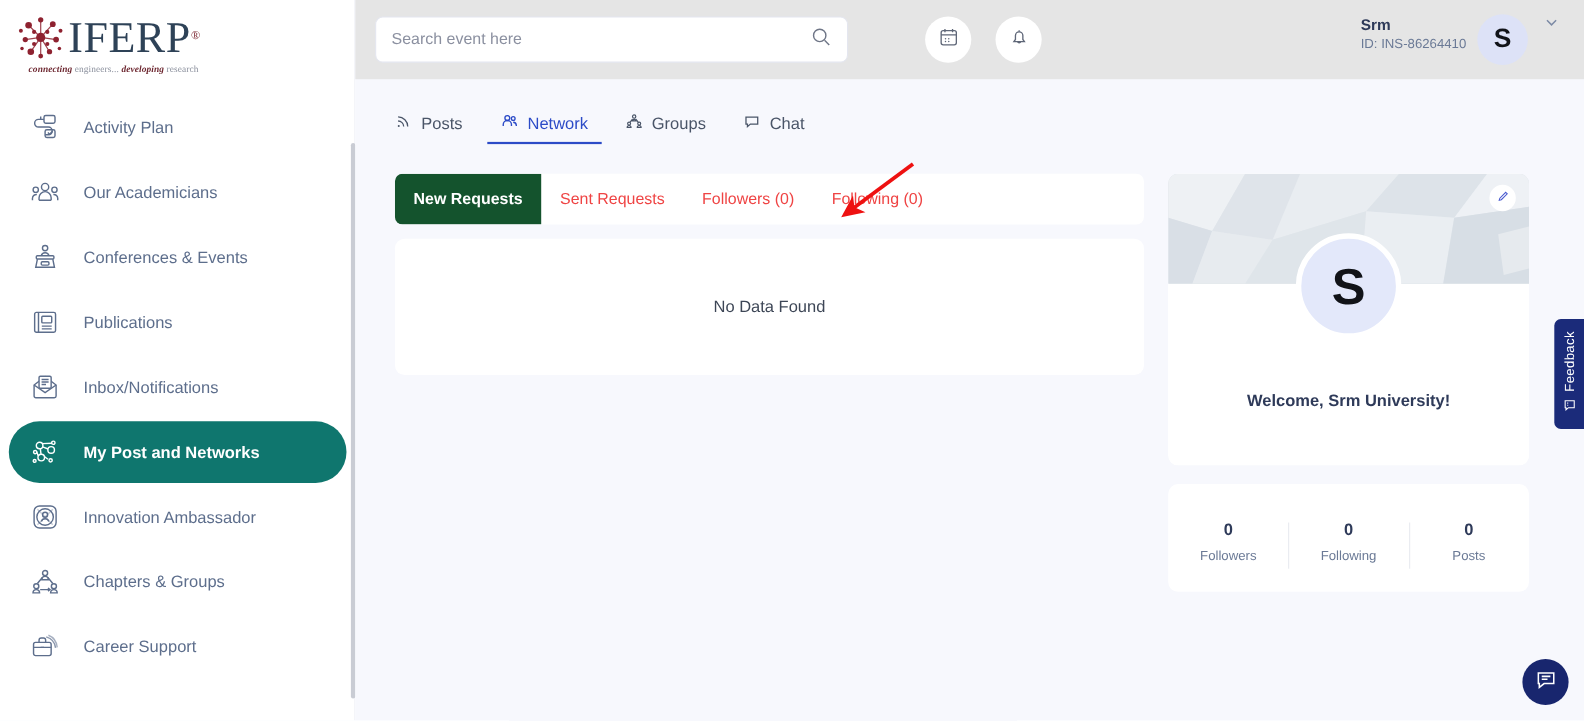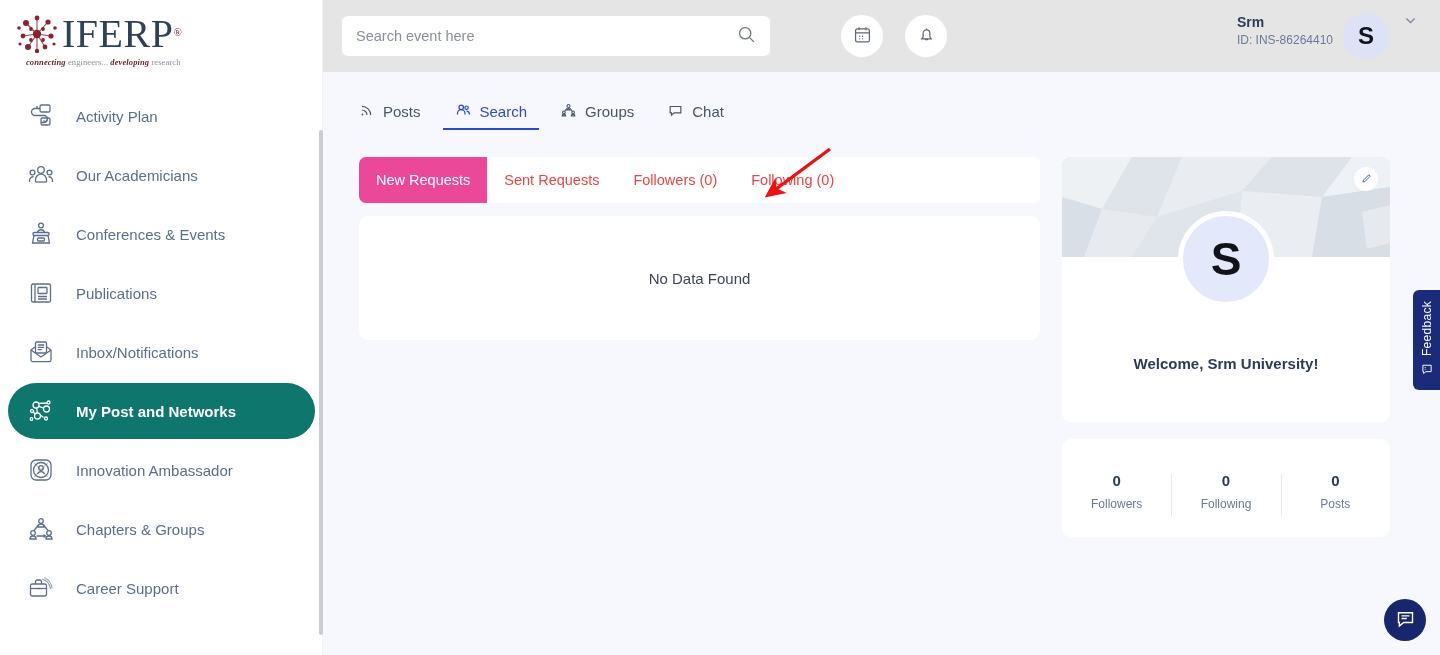--- a/index.html
+++ b/index.html
@@ -109,21 +109,21 @@
   .col-right { width: 328px; flex: 0 0 328px; }
 
   .subtab-bar {
     background: #ffffff; border-radius: 7px; height: 46px;
     display: flex; align-items: stretch; overflow: hidden;
   }
   .subtab {
     display: flex; align-items: center; padding: 0 17px; font-size: 14.5px;
     color: #ef4444; cursor: pointer;
   }
-  .subtab.active { background: #ec4899; color: #ffffff; font-weight: 400; }
+  .subtab.active { background: #14532d; color: #ffffff; font-weight: 700; }
 
   .data-card {
     background: #ffffff; border-radius: 9px; margin-top: 13px;
     height: 124px; display: flex; align-items: center; justify-content: center;
     font-size: 15px; color: #3d4656;
   }
 
   
   .profile-card { background: #ffffff; border-radius: 9px; overflow: hidden; position: relative; }
   .banner { height: 100px; position: relative; overflow: hidden; background: #dfe4ea; }
@@ -424,21 +424,21 @@
 
       <div class="tab active">
         <span>
           <svg viewBox="0 0 18 18" width="16" height="16" fill="none" stroke="#2c4bc7" stroke-width="1.4">
             <circle cx="7" cy="6" r="2.5"></circle>
             <path d="M2.8 14 v-1.3 a4.2 4.2 0 0 1 8.4 0 V14"></path>
             <circle cx="13" cy="6.4" r="1.9"></circle>
             <path d="M13 10.3 a3.4 3.4 0 0 1 3.2 3.3 V14"></path>
           </svg>
         </span>
-        <span>Search</span>
+        <span>Network</span>
       </div>
 
       <div class="tab">
         <span>
           <svg viewBox="0 0 18 18" width="15" height="15" fill="none" stroke="#4a5568" stroke-width="1.3">
             <circle cx="9" cy="3.6" r="1.8"></circle>
             <path d="M6.8 8.2 a2.3 2.3 0 0 1 4.4 0 Z"></path>
             <circle cx="3.5" cy="11.2" r="1.6"></circle>
             <path d="M1.4 15.4 a2.1 2.1 0 0 1 4.2 0 Z"></path>
             <circle cx="14.5" cy="11.2" r="1.6"></circle>

